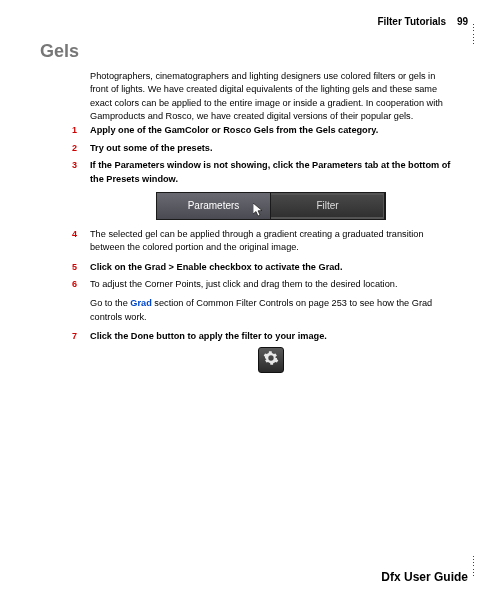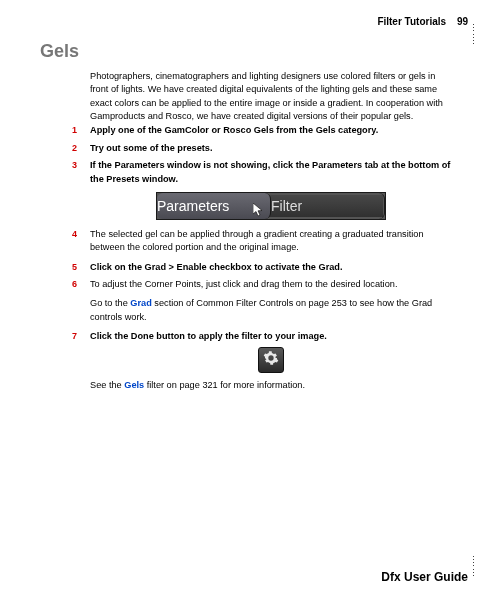--- a/index.html
+++ b/index.html
@@ -56,25 +56,25 @@
     height: 28px;
     margin: 6px auto 8px auto;
     background: linear-gradient(#4a4a4a,#2e2e2e);
     border: 1px solid #1a1a1a;
     display: flex;
     position: relative;
     box-shadow: 0 0 0 2px #555 inset;
   }
   .tabbar .tab {
     flex: 1;
-    font-size: 14px;
+    text-align: center;
+    font-size: 10px;
     color: #ddd;
     line-height: 26px;
     border-right: 1px solid #1a1a1a;
-    border-radius: 6px;
   }
   .tabbar .tab.active {
     background: linear-gradient(#6a6a72,#4a4a52);
     color: #fff;
   }
   .tabbar .tab:last-child { border-right: none; }
   .cursor {
     position: absolute;
     left: 96px; top: 10px;
     width: 0; height: 0;
@@ -168,23 +168,20 @@
   </div>
 
   <div class="gear">
     <span>
       <svg viewBox="0 0 24 24">
           <path fill="#e8e8e8" d="M12 8a4 4 0 1 0 0 8 4 4 0 0 0 0-8zm9 4c0 .6-.05 1.2-.15 1.75l2.1 1.65-2 3.45-2.5-1a9 9 0 0 1-3 1.75l-.4 2.65h-4l-.4-2.65a9 9 0 0 1-3-1.75l-2.5 1-2-3.45 2.1-1.65A9 9 0 0 1 3 12c0-.6.05-1.2.15-1.75L1.05 8.6l2-3.45 2.5 1a9 9 0 0 1 3-1.75L8.95 1.75h4l.4 2.65a9 9 0 0 1 3 1.75l2.5-1 2 3.45-2.1 1.65c.1.55.15 1.15.15 1.75z"></path>
         </svg>
     </span>
   </div>
 
-  <p class="para">
-    <span>See the </span><span class="link">Gels</span><span> filter on page 321 for more information.</span>
-  </p>
 
 </div>
 
 <div class="dot-col bottom">
   <span class="d"></span>
     <span class="d"></span>
     <span class="d"></span>
     <span class="d"></span>
     <span class="d"></span>
     <span class="d"></span>

